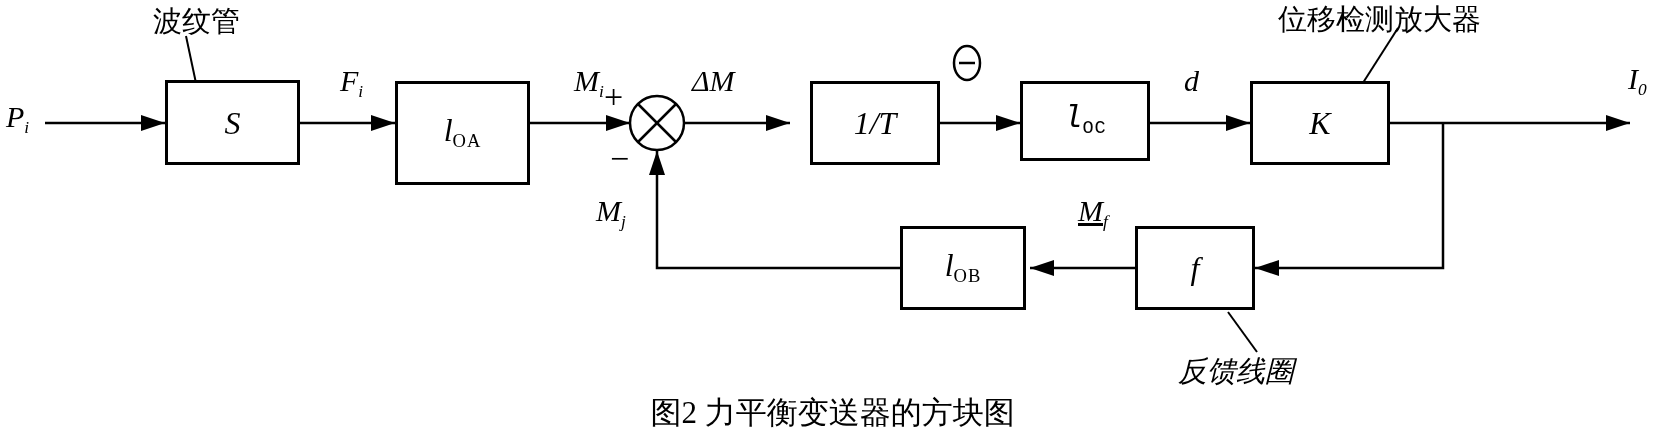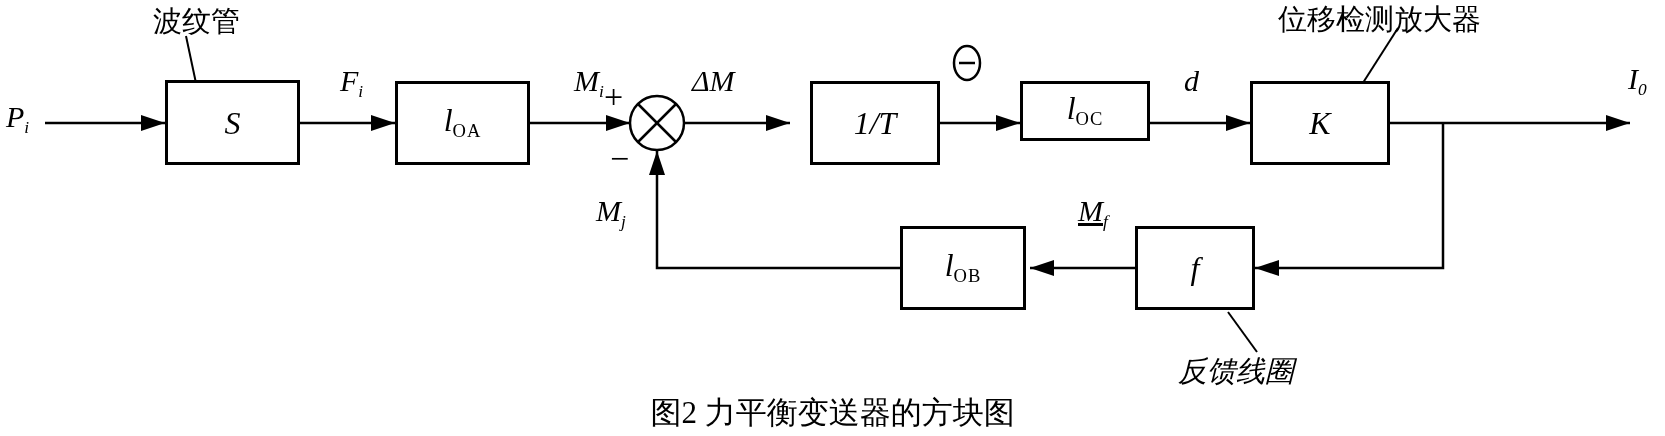--- a/index.html
+++ b/index.html
@@ -61,29 +61,29 @@
       <line x1="186" y1="36" x2="200" y2="102"></line>
       <line x1="1398" y1="28" x2="1352" y2="100"></line>
       <line x1="1228" y1="312" x2="1257" y2="352"></line>
     </g>
   </svg>
 
   <div class="box" style="left:165px; top:80px; width:135px; height:85px;">
     <span>S</span>
   </div>
 
-  <div class="box" style="left:395px; top:81px; width:135px; height:84px;">
+  <div class="box" style="left:395px; top:81px; width:135px; height:104px;">
     <span><span>l</span><span class="sub roman">OA</span></span>
   </div>
 
   <div class="box" style="left:810px; top:81px; width:130px; height:84px;">
     <span>1/T</span>
   </div>
 
-  <div class="box" style="left:1020px; top:81px; width:130px; height:60px;">
+  <div class="box" style="left:1020px; top:81px; width:130px; height:80px;font-family:Liberation Mono, monospace;">
     <span><span>l</span><span class="sub roman">OC</span></span>
   </div>
 
   <div class="box" style="left:1250px; top:81px; width:140px; height:84px;">
     <span>K</span>
   </div>
 
   <div class="box" style="left:1135px; top:226px; width:120px; height:84px;">
     <span>f</span>
   </div>

